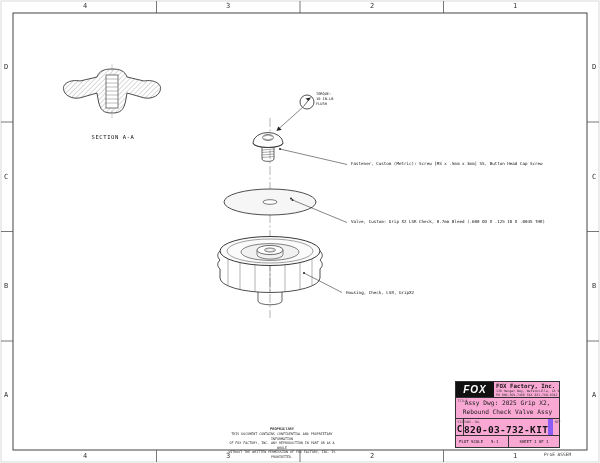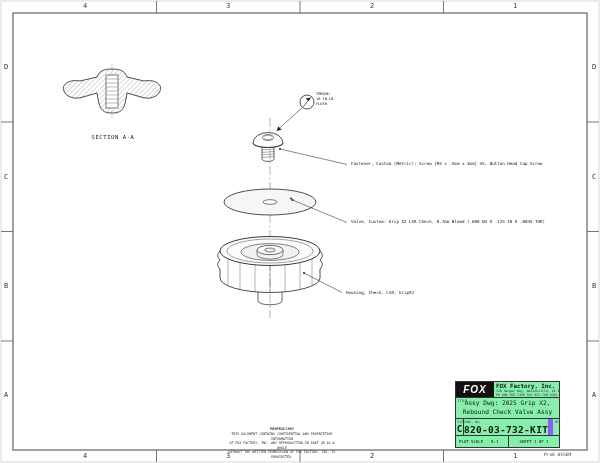--- a/index.html
+++ b/index.html
@@ -12,21 +12,21 @@
   svg.art { position:absolute; left:0; top:0; }
   .zone { position:absolute; width:14px; height:10px; text-align:center; font-size:7px; line-height:10px; color:#333; }
   .section-label { position:absolute; left:70px; top:134px; width:86px; text-align:center; font-size:5.5px; letter-spacing:.6px; color:#111; }
   .torque-note { position:absolute; left:316px; top:92px; font-size:3.6px; line-height:1.35; color:#111; white-space:nowrap; }
   .callout { position:absolute; font-size:4.2px; white-space:nowrap; color:#111; }
   .callout.c1 { left:351px; top:161px; }
   .callout.c2 { left:351px; top:219px; }
   .callout.c3 { left:346px; top:290px; }
 
   .titleblock { position:absolute; left:455px; top:381px; width:105px; height:67px;
-    border:1px solid #333; background:#86efac; display:flex; flex-direction:column; }
+    border:1px solid #333; background:#f9a8d4; display:flex; flex-direction:column; }
   .tb-r1 { height:16px; display:flex; border-bottom:1px solid #333; }
   .tb-logo { width:38px; background:#111; color:#fff; display:flex; align-items:center; justify-content:center;
     font-family:"Liberation Sans", sans-serif; font-style:italic; font-weight:bold; font-size:10px; letter-spacing:1px; }
   .tb-co { flex:1; padding:1px 2px; overflow:hidden; }
   .tb-coname { font-size:5.8px; font-weight:bold; line-height:1.1; color:#111; }
   .tb-addr { font-size:3.2px; line-height:1.25; color:#333; white-space:nowrap; }
   .tb-r2 { height:21px; position:relative; border-bottom:1px solid #333; display:flex; align-items:center; justify-content:center; }
   .tb-lbl { position:absolute; left:1.5px; top:1px; font-size:3.2px; color:#444; }
   .tb-title { text-align:center; font-size:6.2px; line-height:1.45; color:#1b1b1b; white-space:nowrap; }
   .tb-r3 { height:17px; display:flex; border-bottom:1px solid #333; }

